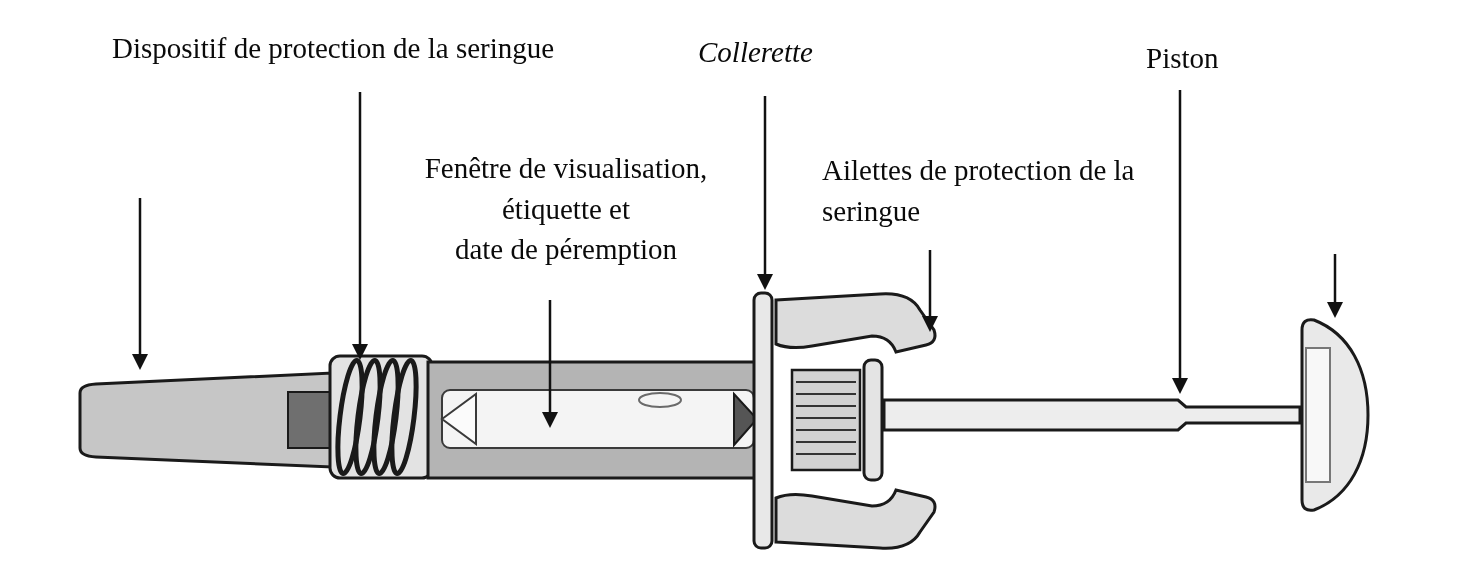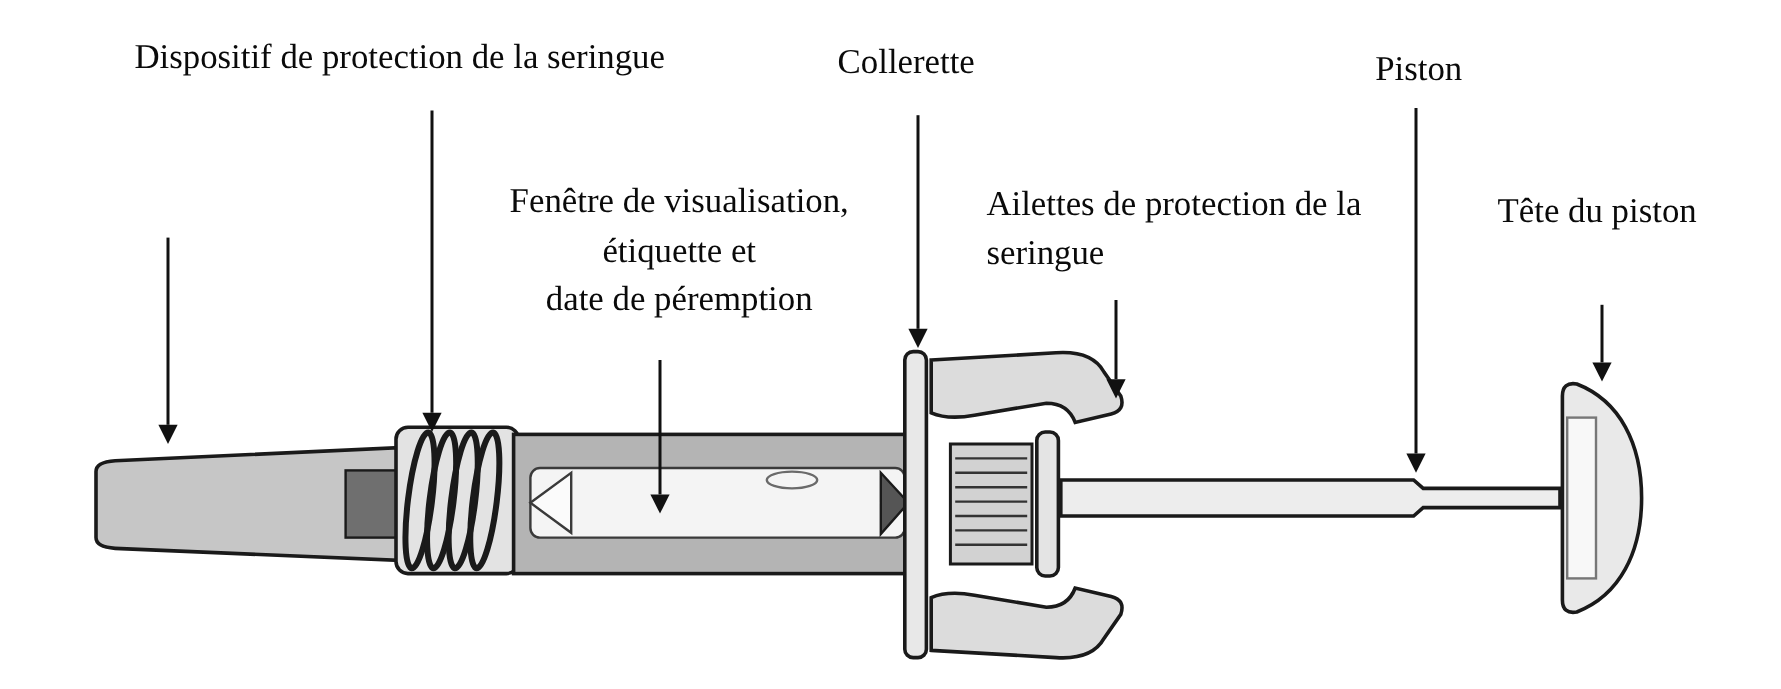--- a/index.html
+++ b/index.html
@@ -112,27 +112,26 @@
       <polygon points="1172,378 1188,378 1180,394" stroke="none"></polygon>
     </g>
     <g stroke="#111111" fill="#111111">
       <line x1="1335" y1="254" x2="1335" y2="302" stroke-width="2.5"></line>
       <polygon points="1327,302 1343,302 1335,318" stroke="none"></polygon>
     </g>
   </svg>
 
   <div class="label" style="left:101px; top:28px;margin-left:11px;">Dispositif de protection de la seringue</div>
 
-  <div class="label" style="left:698px; top:32px;">Collerette</div>
+  <div class="label" style="left:698px; top:32px;font-style:italic;">Collerette</div>
 
   <div class="label" style="left:1146px; top:38px;text-align:right;">Piston</div>
 
 
   <div class="label" style="left:822px; top:150px;">Ailettes de protection de la
 seringue</div>
 
   <div class="label center" style="left:390px; top:148px; width:352px;">Fenêtre de visualisation,
 étiquette et
 date de péremption</div>
 
-  <div class="label" style="left:1248px; top:156px;">Tête du piston</div>
 
 </div>
 
 </body></html>

